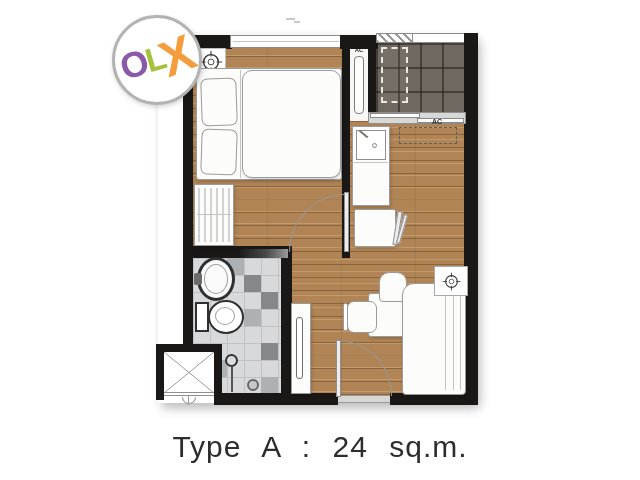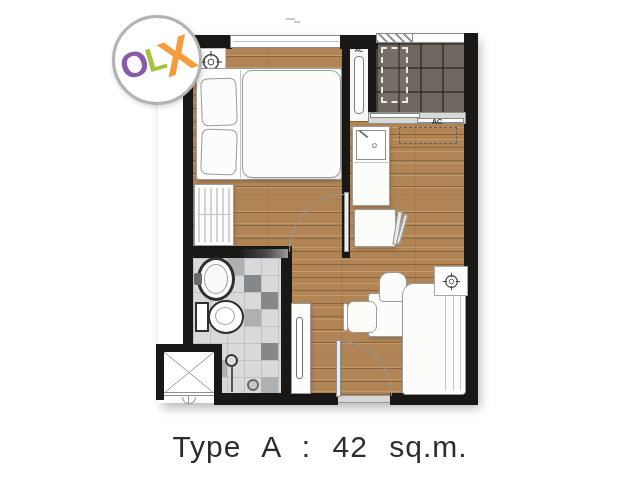--- a/index.html
+++ b/index.html
@@ -177,15 +177,15 @@
   <div class="abs" style="left:112px;top:15px;width:90px;height:90px;">
     <div id="logo-circle" class="abs" style="left:0;top:0;width:90px;height:90px;">
       <div id="logo-letters">
         <span class="lt lt-o">O</span>
         <span class="lt lt-l">L</span>
         <span class="lt lt-x">X</span>
       </div>
     </div>
   </div>
 
-  <div id="caption" class="abs">Type A : 42 sq.m.</div>
+  <div id="caption" class="abs">Type A : 24 sq.m.</div>
 
 </div>
 
 </body></html>

